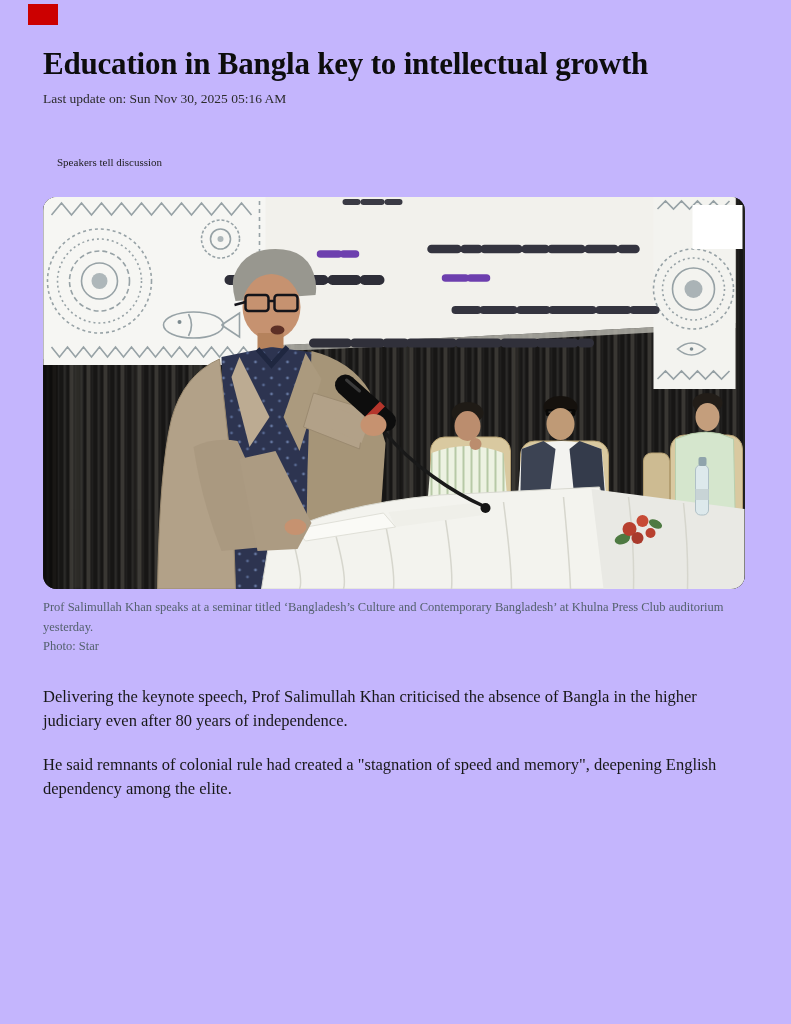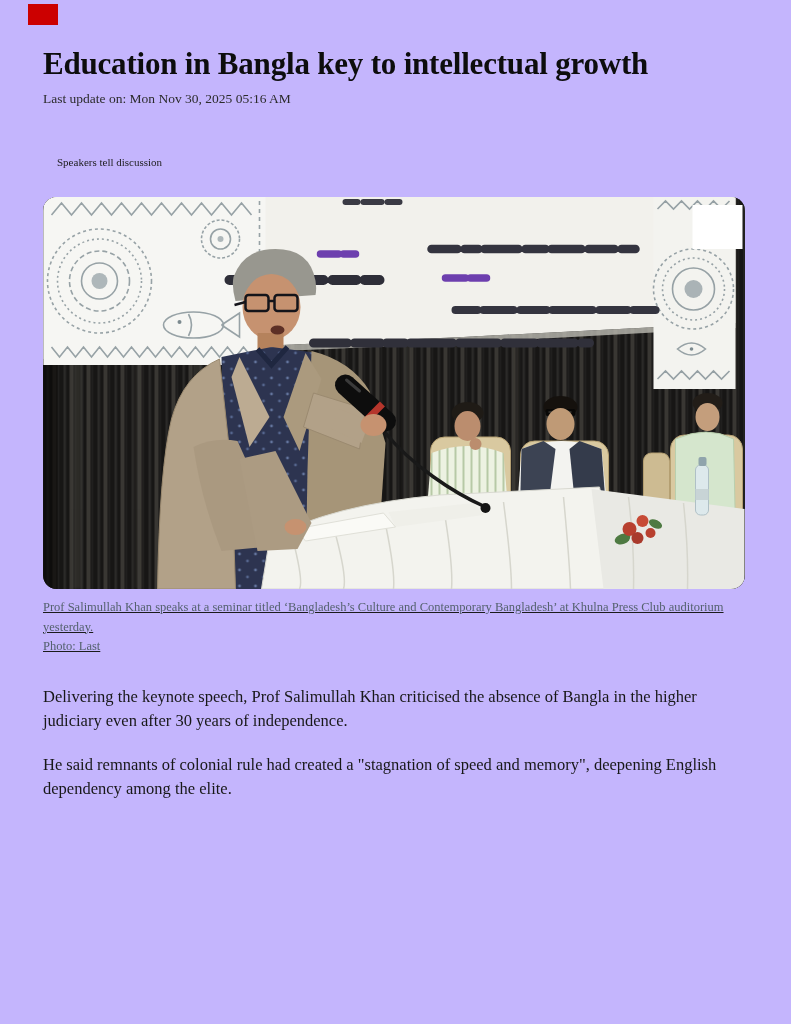--- a/index.html
+++ b/index.html
@@ -5,40 +5,40 @@
   html,body{margin:0;padding:0;background:#ffffff;}
   .page{position:relative;width:791px;height:1024px;background:#c4b5fd;overflow:hidden;
         font-family:"Liberation Serif", serif;color:#1b1b1b;}
   .logo{position:absolute;left:28px;top:4px;width:30px;height:21px;background:#cc0000;}
   .content{padding:45px 46px 0 43px;}
   h1.title{margin:0;font-size:31px;line-height:1.2;font-weight:700;color:#0d0d0d;letter-spacing:-0.2px;}
   .date{font-size:13.5px;color:#2b2b2b;}
   .date.published{margin-top:16px;}
   .date.updated{margin-top:9px;}
   .tag{margin:49px 0 0 14px;font-size:11px;color:#1e1e1e;cursor:pointer;}
-  figure{margin:29px 0 0 0;padding:0;text-decoration:underline;}
+  figure{margin:29px 0 0 0;padding:0;}
   .photo{width:702px;height:392px;border-radius:14px;overflow:hidden;position:relative;background:#161514;}
   .photo svg{display:block;}
   figcaption{margin-top:9px;font-size:12.5px;line-height:1.55;color:#54616e;max-width:702px;}
   figcaption .credit{display:block;}
   .body{margin-top:29px;max-width:705px;}
   .body p{margin:0 0 20px 0;font-size:16.5px;line-height:1.45;color:#181818;}
 </style>
 </head>
 <body>
 
 <div class="page">
 
   <div class="logo" style="background: rgb(204, 0, 0);"></div>
 
   <div class="content">
 
     <h1 class="title">Education in Bangla key to intellectual growth</h1>
 
-    <div class="date updated">Last update on:  Mon Nov 30, 2025 05:16 AM</div>
+    <div class="date updated">Last update on:  Sun Nov 30, 2025 05:16 AM</div>
 
     <div class="tag">Speakers tell discussion</div>
 
     <figure>
       <div class="photo" role="img" aria-label="Prof Salimullah Khan speaking into a podium microphone before a black curtain, with a white seminar banner and decorative kantha panels above and three seated guests at right">
         <svg width="702" height="392" viewBox="0 0 701 392" xmlns="http://www.w3.org/2000/svg">
           <defs>
             <pattern id="pleat" width="17" height="40" patternUnits="userSpaceOnUse">
               <rect width="17" height="40" fill="#171615"></rect>
               <rect x="3" width="2.5" height="40" fill="#2b2a28"></rect>
@@ -221,23 +221,23 @@
             <line x1="303" y1="183" x2="316" y2="194" stroke="#3a3a3a" stroke-width="3" stroke-linecap="round"></line>
           </g>
           <g>
             <path d="M296,212 l30,12 -8,22 -30,-14 z" fill="#b2a188"></path>
             <ellipse cx="330" cy="228" rx="13" ry="11" fill="#c69270"></ellipse>
           </g>
         </svg>
       </div>
       <figcaption>
         <span>Prof Salimullah Khan speaks at a seminar titled ‘Bangladesh’s Culture and Contemporary Bangladesh’ at Khulna Press Club auditorium yesterday.</span>
-        <span class="credit">Photo: Last</span>
+        <span class="credit">Photo: Star</span>
       </figcaption>
     </figure>
 
     <div class="body">
-        <p>Delivering the keynote speech, Prof Salimullah Khan criticised the absence of Bangla in the higher judiciary even after 30 years of independence.</p>
+        <p>Delivering the keynote speech, Prof Salimullah Khan criticised the absence of Bangla in the higher judiciary even after 80 years of independence.</p>
         <p>He said remnants of colonial rule had created a "stagnation of speed and memory", deepening English dependency among the elite.</p>
       </div>
 
   </div>
 </div>
 
 </body></html>

